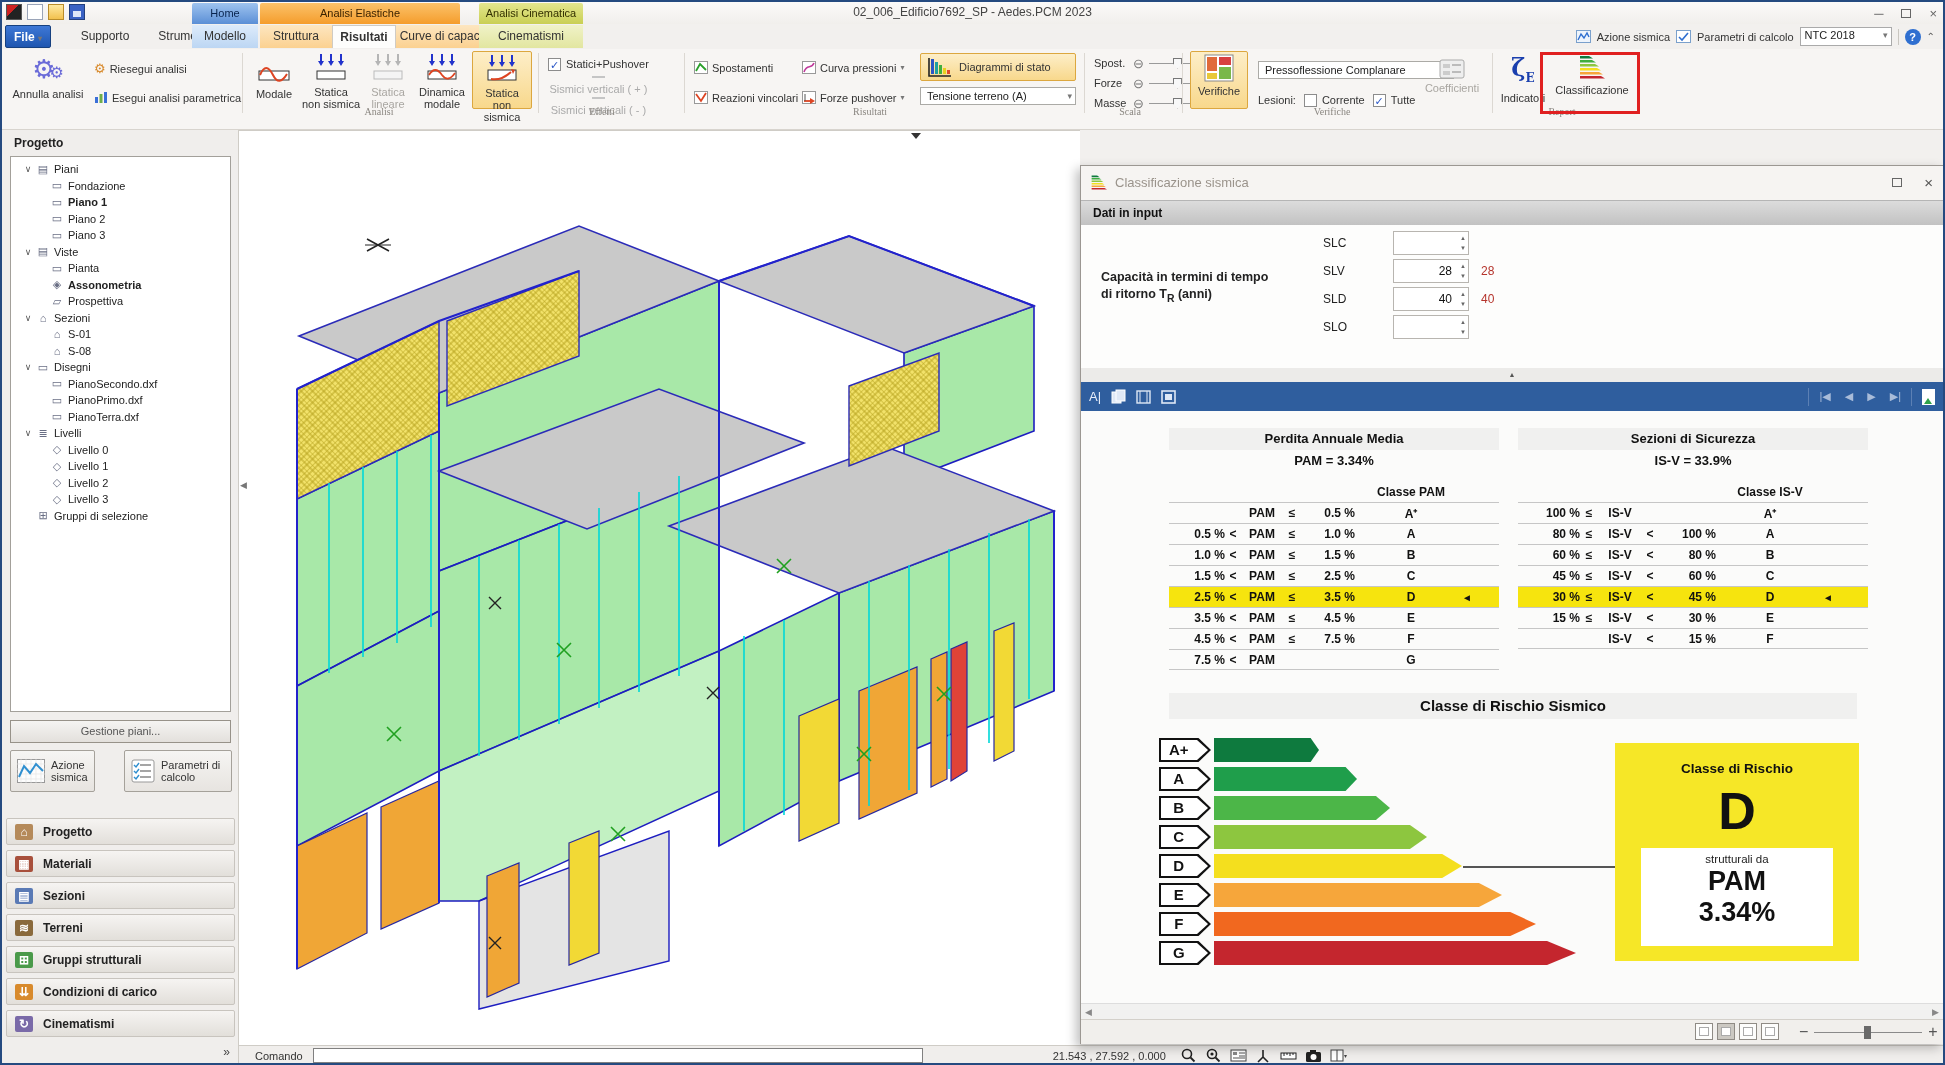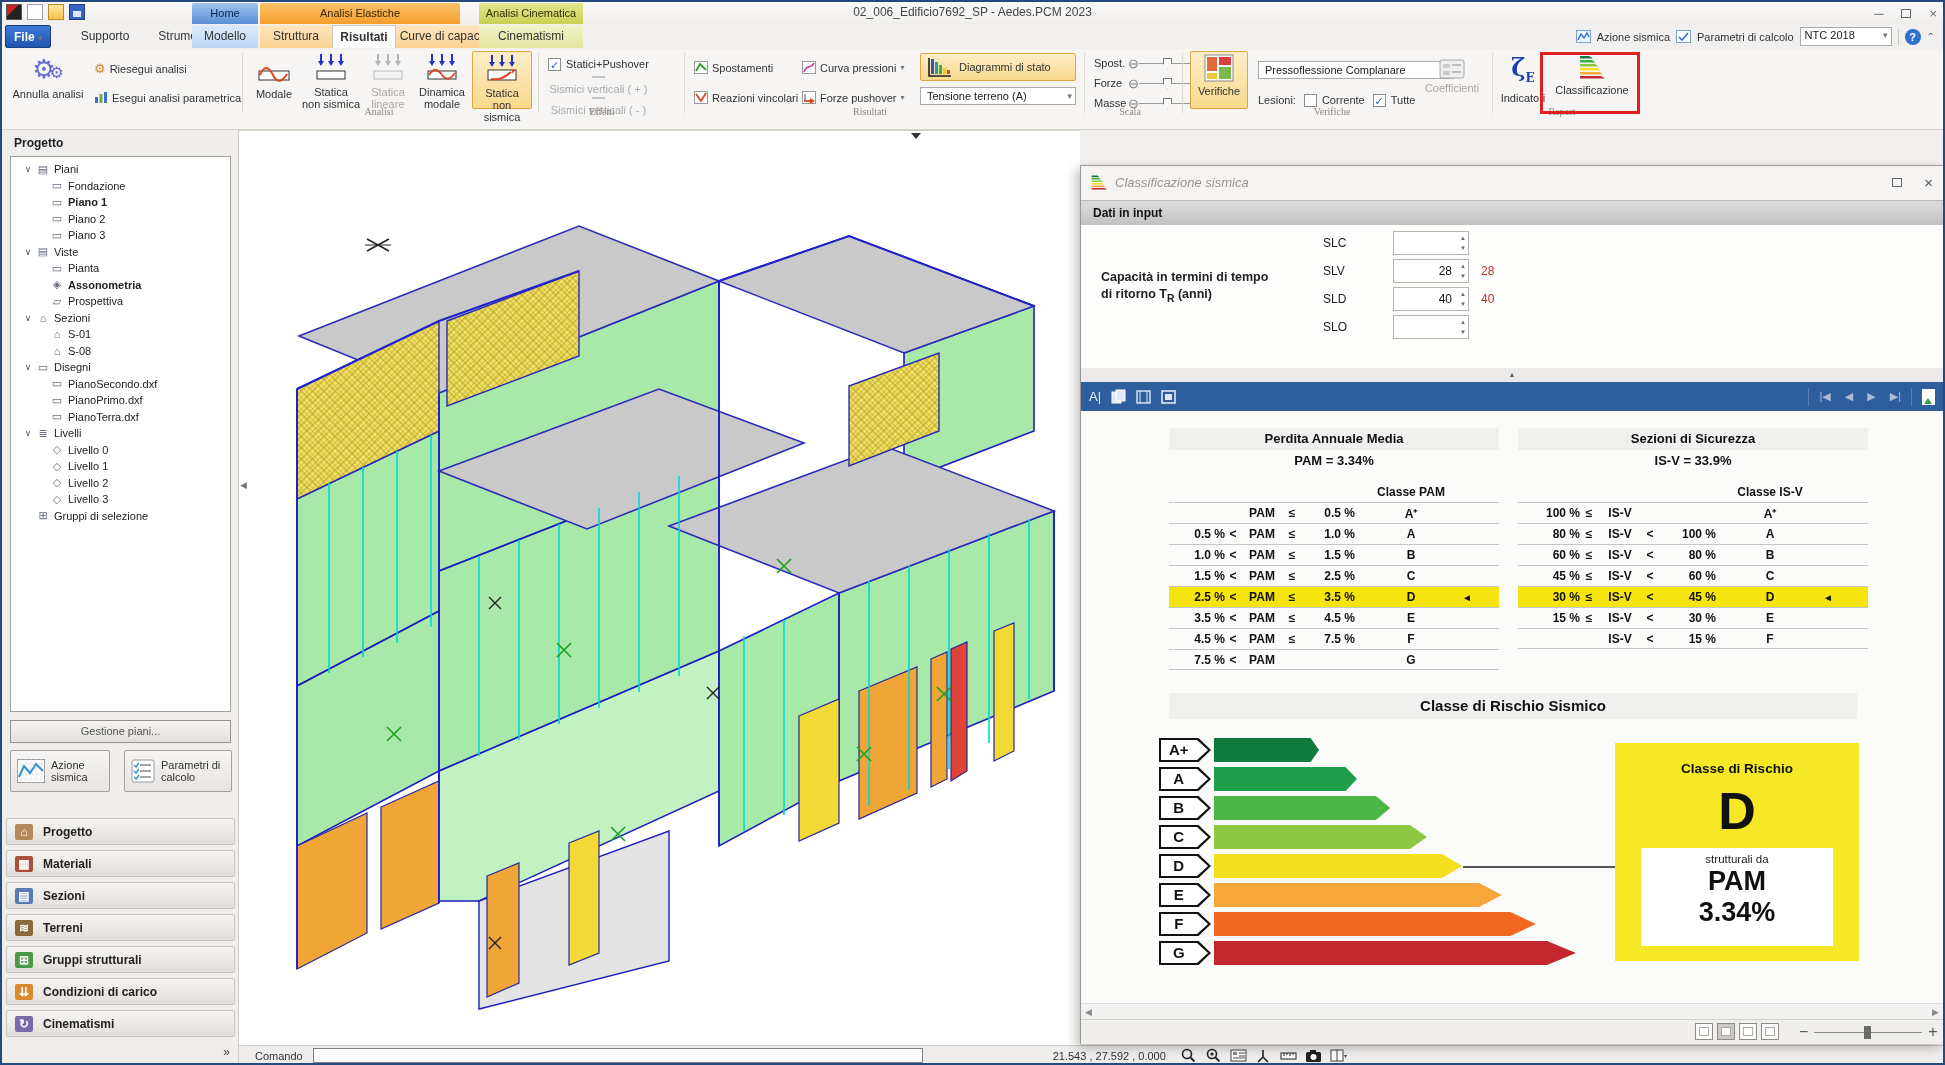--- a/index.html
+++ b/index.html
@@ -50,21 +50,21 @@
   .rbtn-big .cap { margin-top:1px; line-height:12px; }
   .sel-hl { background:linear-gradient(#fdeec8,#f8d88c); border:1px solid #dca73f; border-radius:2px; }
   .disab { color:#a9a6a1; }
   .smallbtn { position:absolute; display:flex; gap:4px; align-items:center; font-size:11px; color:#333; }
   .chk { display:flex; gap:5px; align-items:center; font-size:11px; color:#333; height:18px; }
   .chkbox { width:13px; height:13px; border:1px solid #8c8c8c; background:#fff; font-size:11px; line-height:12px; text-align:center; color:#2a56c6; }
   .chk.dis { color:#aaa;flex-direction:column; } .chk.dis .chkbox{ border-color:#c5c5c5; color:#ccc; }
   .ddbox { position:absolute; background:#fff; border:1px solid #abaaa6; font-size:11px; color:#222; padding:2px 14px 2px 6px; }
   .ddbox .dd { position:absolute; right:3px; top:3px; font-size:9px; color:#777; }
   .ddcaret { font-size:8px; color:#777; }
-  .scalarow { display:flex; align-items:center; height:20px; font-size:11px; color:#333;justify-content:flex-end; }
+  .scalarow { display:flex; align-items:center; gap:5px; height:20px; font-size:11px; color:#333;justify-content:flex-end; }
   .scalarow .track { position:relative; width:58px; height:1px; background:#9a9a9a; }
   .scalarow .thumb { position:absolute; left:24px; top:-5px; width:9px; height:11px; background:#f8f8f8; border:1px solid #777; clip-path:polygon(0 0,100% 0,100% 55%,50% 100%,0 55%); }
   .pm { color:#777; font-size:13px; }
   #annotBox { position:absolute; left:1538px; top:50px; width:100px; height:62px; border:3px solid #e02020; z-index:30; pointer-events:none; }
   #zetaGlyph { font-family:"DejaVu Serif",serif; font-weight:bold; color:#1a3fae; font-size:24px; line-height:26px; }
   #zetaGlyph sub { font-size:12px; }
 
   
   #sidebar { position:absolute; left:0; top:128px; width:237px; bottom:0; background:#f0eeec; border-right:1px solid #cfccc6; }
   #projHeader { position:absolute; left:12px; top:6px; font-size:12px; font-weight:bold; color:#222; }
@@ -90,21 +90,21 @@
   #statusbar { position:absolute; left:237px; top:1043px; right:0; height:20px; background:#f0eeec; border-top:1px solid #cfccc6; display:flex; align-items:center; font-size:11px; color:#333; }
   #cmdlabel { margin-left:16px; }
   #cmdinput { margin-left:10px; width:610px; height:15px; background:#fff; border:1px solid #808080; }
   #coords { margin-left:130px; font-size:11px; }
   #statusicons { display:flex; gap:8px; margin-left:14px; align-items:center; }
   .sico { width:17px; height:15px; display:inline-block; }
 
   
   #dialog { position:absolute; left:1078px; top:163px; width:864px; height:879px; background:#f4f2f0; border:1px solid #9b9792; box-shadow:-4px 4px 10px rgba(0,0,0,.25); z-index:10; }
   #dlgTitle { position:absolute; left:0; top:0; right:0; height:34px; background:#f6f4f2; }
-  #dlgTitleTxt { position:absolute; left:34px; top:9px; font-size:13px; color:#9a938b;font-style:italic; }
+  #dlgTitleTxt { position:absolute; left:34px; top:9px; font-size:13px; color:#9a938b; }
   #dlgBtns { position:absolute; right:10px; top:8px; display:flex; gap:22px; color:#555; align-items:center; }
   #dlgHdrInput { position:absolute; left:0; top:34px; right:0; height:25px; background:linear-gradient(#dcdcdc,#c2c2c2); border-top:1px solid #b5b5b5; font-size:12px; font-weight:bold; color:#111; line-height:25px; padding-left:12px; }
   #dlgInputs { position:absolute; left:0; top:59px; right:0; height:158px; background:#fdfdfc; }
   #capLabel { position:absolute; left:20px; top:44px; font-size:12.5px; font-weight:bold; color:#222; line-height:17px; }
   .spinrow { position:absolute; left:0; height:26px; width:100%; }
   .sl { position:absolute; left:242px; top:5px; font-size:12px; color:#222; }
   .spinbox { position:absolute; left:312px; top:0; width:76px; height:24px; background:#fff; border:1px solid #b8b5b0; }
   .spinval { position:absolute; right:16px; top:4px; font-size:12px; color:#111; }
   .spinarr { position:absolute; right:2px; top:1px; font-size:6px; color:#666; line-height:10px; text-align:center; }
   .echo { position:absolute; left:400px; top:5px; font-size:12px; color:#b5342c; }
@@ -513,21 +513,21 @@
           <span class="tico">◇</span>
           <span class="tlab">Livello 3</span>
         </div>
         <div class="trow" style="padding-left: 10px;">
           <span class="tchev"></span>
           <span class="tico">⊞</span>
           <span class="tlab">Gruppi di selezione</span>
         </div>
       </div>
     <div id="gestioneBtn">Gestione piani...</div>
-    <div class="bigbtn" style="left:8px;width:100px;">
+    <div class="bigbtn" style="left:8px;width:85px;">
       <svg width="28" height="24" viewBox="0 0 28 24">
           <rect x="0.5" y="0.5" width="27" height="23" fill="#fdfdfd" stroke="#999"></rect>
           <path d="M4 0v24M9 0v24M14 0v24M19 0v24M24 0v24M0 5h28M0 10h28M0 15h28M0 20h28" stroke="#e2e2e2" stroke-width="0.6"></path>
           <polyline points="2,18 7,7 13,14 19,5 26,12" fill="none" stroke="#2f8fd0" stroke-width="2"></polyline>
         </svg>
       <span><span>Azione</span><br><span>sismica</span></span>
     </div>
     <div class="bigbtn" style="left:122px;width:108px;">
       <svg width="24" height="24" viewBox="0 0 24 24">
           <rect x="1" y="1" width="22" height="22" rx="2" fill="#fff" stroke="#999"></rect>

